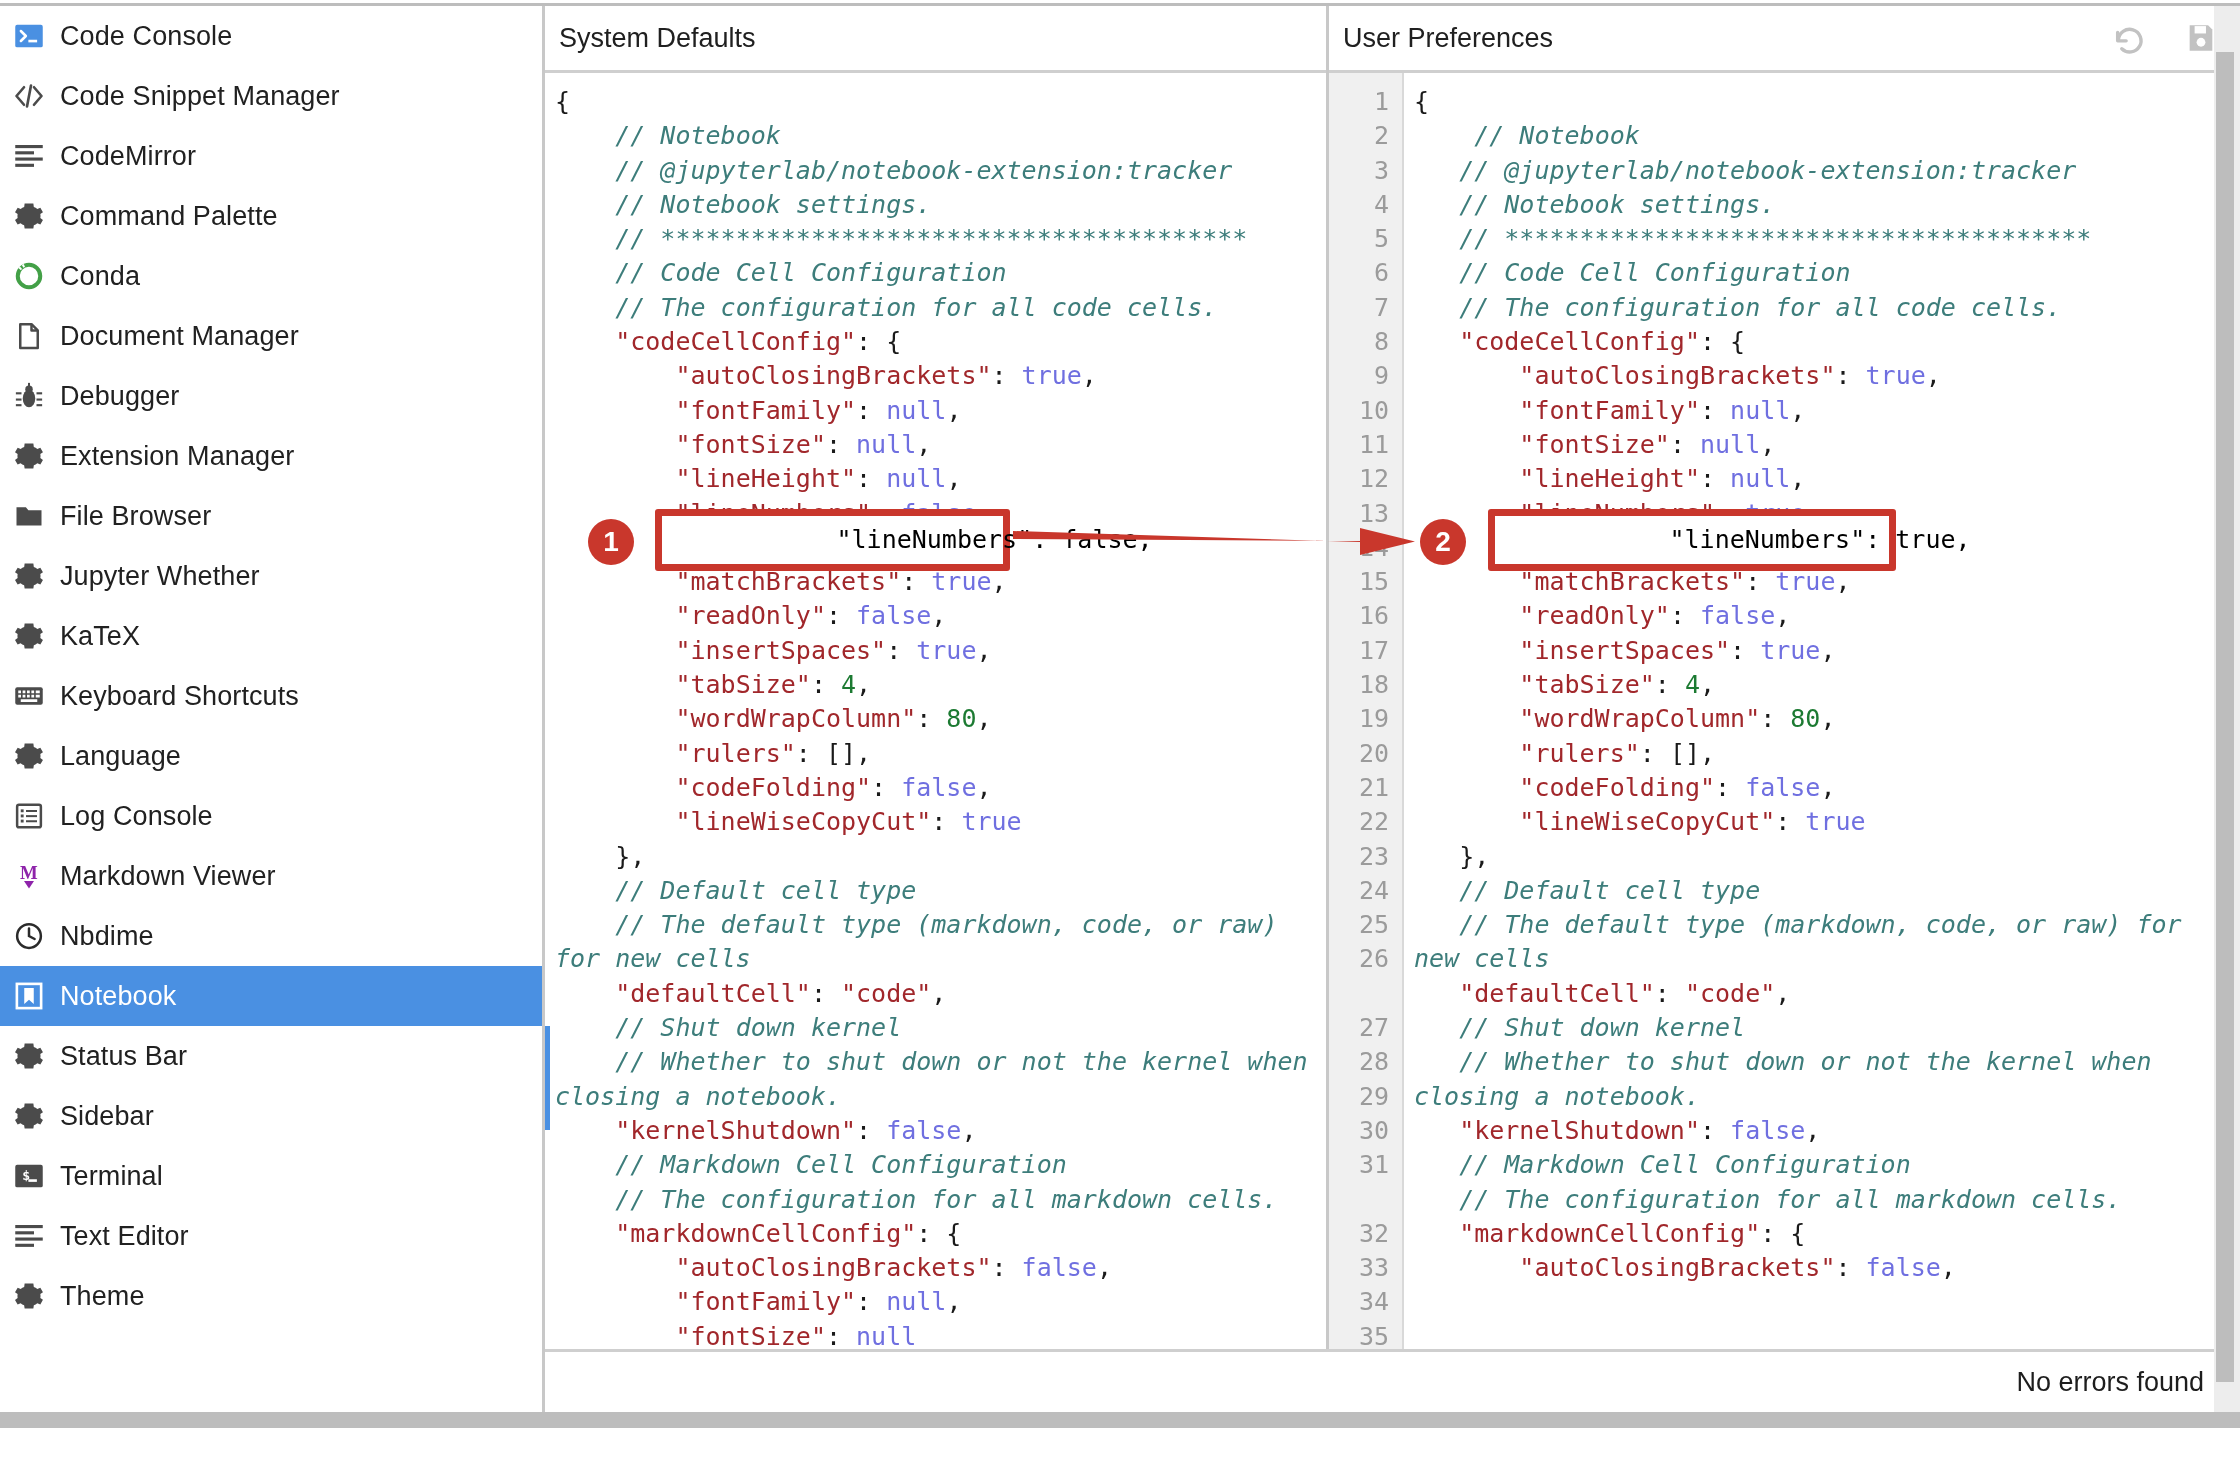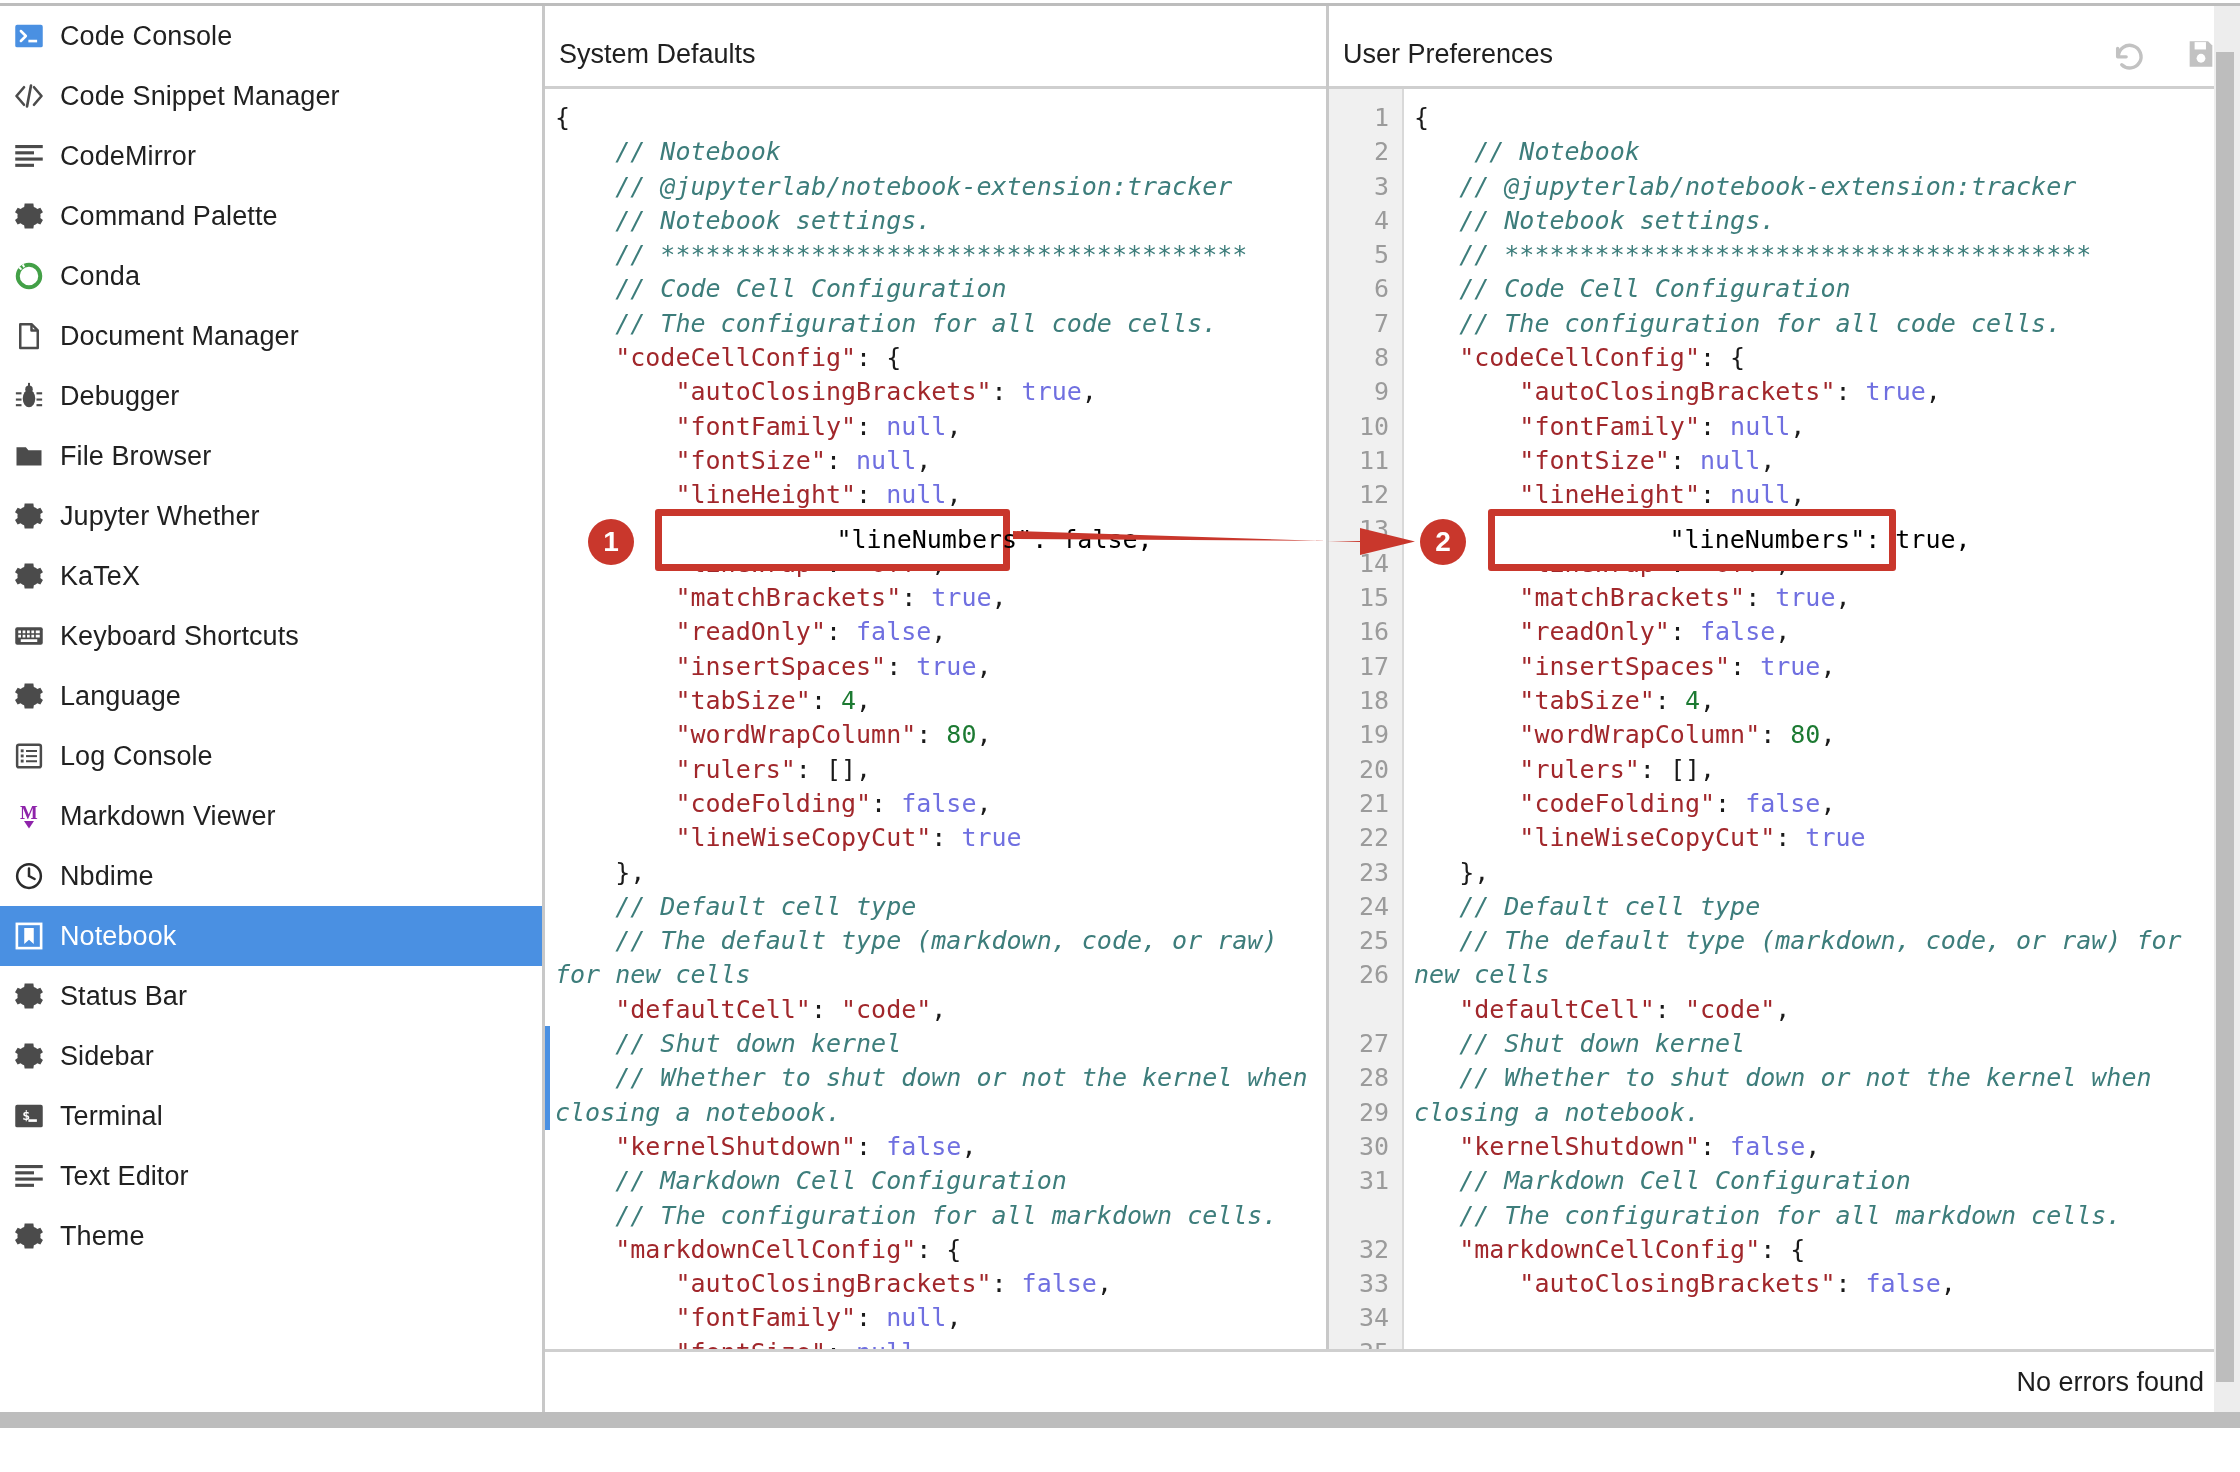--- a/index.html
+++ b/index.html
@@ -91,21 +91,20 @@
     height: 67px;
     flex: 0 0 67px;
     display: flex;
     align-items: center;
     padding-left: 14px;
     border-bottom: 3px solid #cfcfcf;
     background: #ffffff;
     font-size: 27px;
     color: #202020;
     position: relative;
-    margin-top: 16px;
   }
   .header-actions {
     position: absolute;
     right: 22px;
     top: 0; bottom: 0;
     display: flex;
     align-items: center;
     gap: 38px;
   }
   .hdr-icon { width: 34px; height: 34px; display: block; }
@@ -314,20 +313,28 @@
                 <circle cx="12" cy="6.5" r="3"></circle>
                 <rect x="1.5" y="9" width="4.5" height="1.7"></rect>
                 <rect x="18" y="9" width="4.5" height="1.7"></rect>
                 <rect x="1.5" y="14" width="4.5" height="1.7"></rect>
                 <rect x="18" y="14" width="4.5" height="1.7"></rect>
                 <rect x="1.5" y="18.5" width="4.5" height="1.7"></rect>
                 <rect x="18" y="18.5" width="4.5" height="1.7"></rect>
               </svg>
             </span>
             <span class="nav-label">Debugger</span>
+          </li>
+          <li class="nav-item">
+            <span class="nav-icon">
+              <svg viewBox="0 0 24 24" width="30" height="30" fill="#4b4b4b">
+                <path d="M12 8.2a3.8 3.8 0 1 0 0 7.6 3.8 3.8 0 0 0 0-7.6zm9.2 3.8c0-.6-.05-1.1-.14-1.6l2.1-1.5-2.1-3.6-2.4 1a8.9 8.9 0 0 0-2.8-1.6L15.5 2h-7l-.35 2.7a8.9 8.9 0 0 0-2.8 1.6l-2.4-1L.8 8.9l2.1 1.5c-.08.5-.13 1-.13 1.6s.05 1.1.13 1.6L.8 15.1l2.1 3.6 2.4-1a8.9 8.9 0 0 0 2.8 1.6L8.5 22h7l.36-2.7a8.9 8.9 0 0 0 2.8-1.6l2.4 1 2.1-3.6-2.1-1.5c.09-.5.14-1 .14-1.6z"></path>
+              </svg>
+            </span>
+            <span class="nav-label">Extension Manager</span>
           </li>
           <li class="nav-item">
             <span class="nav-icon">
               <svg viewBox="0 0 24 24" width="30" height="30" fill="#4b4b4b">
                 <path d="M2 5h7.5l2 2.4H22V19.5H2z"></path>
               </svg>
             </span>
             <span class="nav-label">File Browser</span>
           </li>
           <li class="nav-item">

